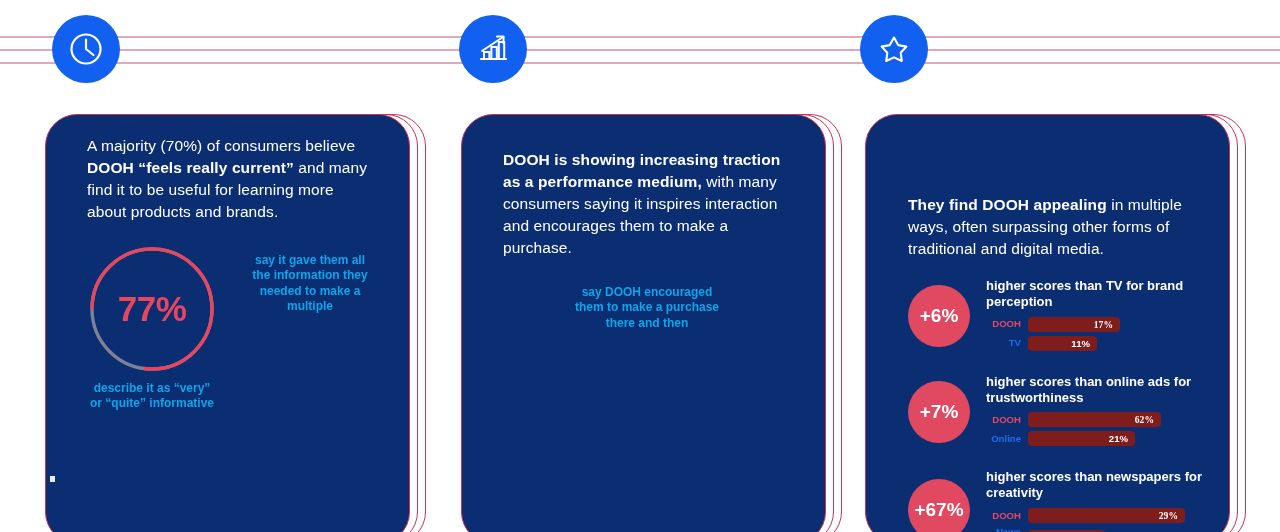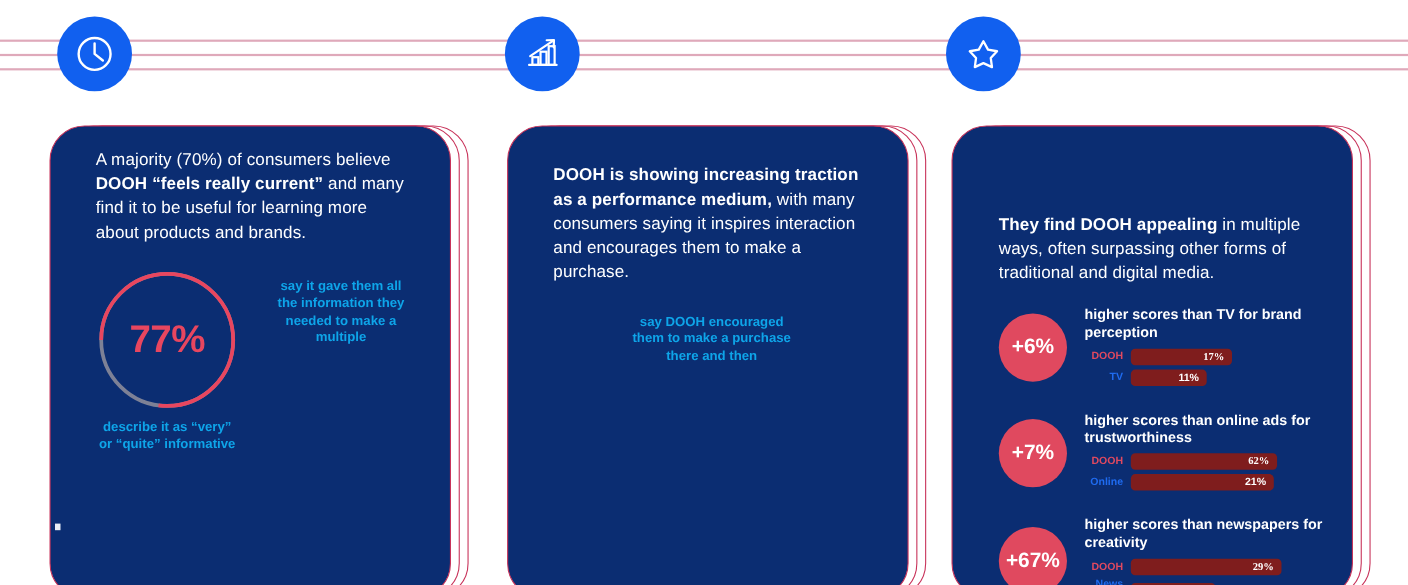--- a/index.html
+++ b/index.html
@@ -238,32 +238,32 @@
         <div class="cmp">
           <div class="cmp-circle">+7%</div>
           <div class="cmp-right">
             <div class="cmp-title">higher scores than online ads for trustworthiness</div>
             <div class="bar-row">
               <div class="bar-label red">DOOH</div>
               <div class="bar red" style="width: 133px;">62%</div>
             </div>
             <div class="bar-row">
               <div class="bar-label blue">Online</div>
-              <div class="bar blue" style="width: 130px;">21%</div>
+              <div class="bar blue" style="width: 107px;">21%</div>
             </div>
           </div>
         </div>
 
         <div class="cmp">
           <div class="cmp-circle">+67%</div>
           <div class="cmp-right">
             <div class="cmp-title">higher scores than newspapers for creativity</div>
             <div class="bar-row">
               <div class="bar-label red">DOOH</div>
-              <div class="bar red" style="width: 137px;">29%</div>
+              <div class="bar red" style="width: 157px;">29%</div>
             </div>
             <div class="bar-row">
               <div class="bar-label blue">News<br>papers</div>
               <div class="bar blue" style="width: 77px;">13%</div>
             </div>
           </div>
         </div>
 
       </div>
     </div>

